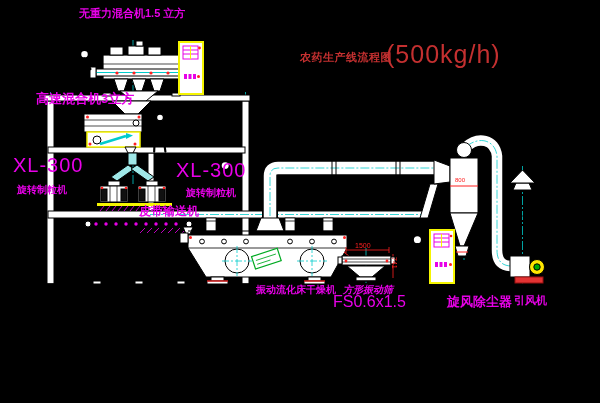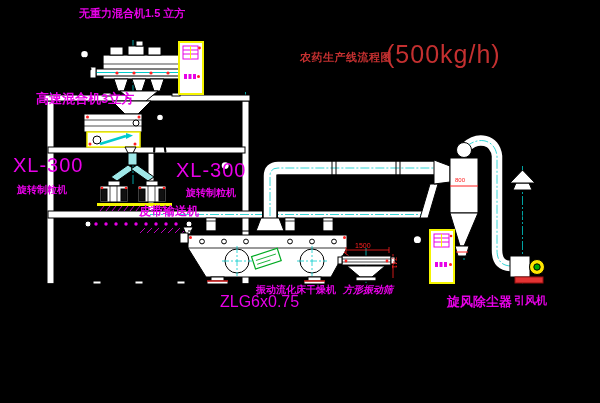--- a/index.html
+++ b/index.html
@@ -334,20 +334,20 @@
   <div class="lbl" id="l-top-mixer">无重力混合机1.5 立方</div>
   <div class="lbl red" id="l-title-cn">农药生产线流程图</div>
   <div class="lbl red" id="l-title-cap">(500kg/h)</div>
   <div class="lbl" id="l-hs-mixer">高速混合机3立方</div>
   <div class="lbl" id="l-xl-left">XL-300</div>
   <div class="lbl" id="l-gran-left">旋转制粒机</div>
   <div class="lbl" id="l-xl-center">XL-300</div>
   <div class="lbl" id="l-gran-center">旋转制粒机</div>
   <div class="lbl" id="l-conveyor">皮带输送机</div>
   <div class="lbl" id="l-dryer-name">振动流化床干燥机</div>
-  <div class="lbl" id="l-dryer-model">ZLG6x0.75</div>
   <div class="lbl" id="l-sieve-name">方形振动筛</div>
+  <div class="lbl" id="l-sieve-model">FS0.6x1.5</div>
   <div class="lbl" id="l-cyclone">旋风除尘器</div>
   <div class="lbl" id="l-fan">引风机</div>
   <div class="dim" id="d-1500">1500</div>
   <div class="dim" id="d-741">741</div>
   <div class="dim" id="d-800">800</div>
 </div>
 
 </body></html>

